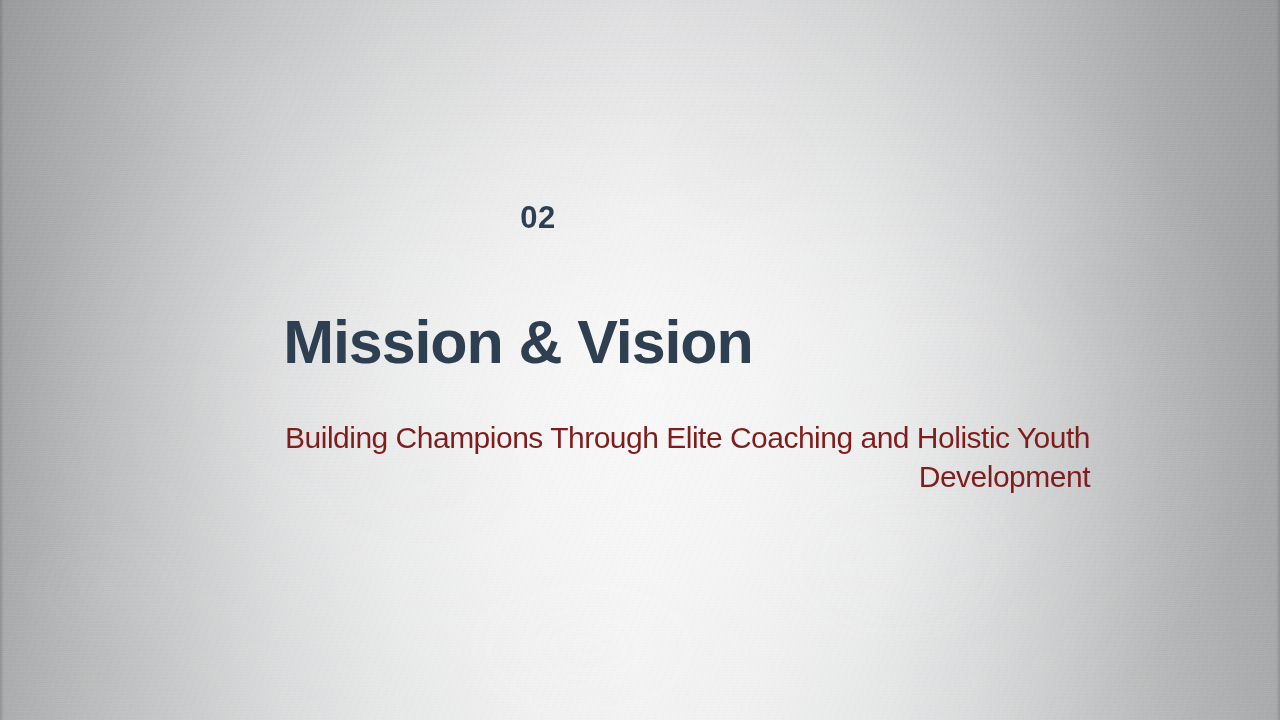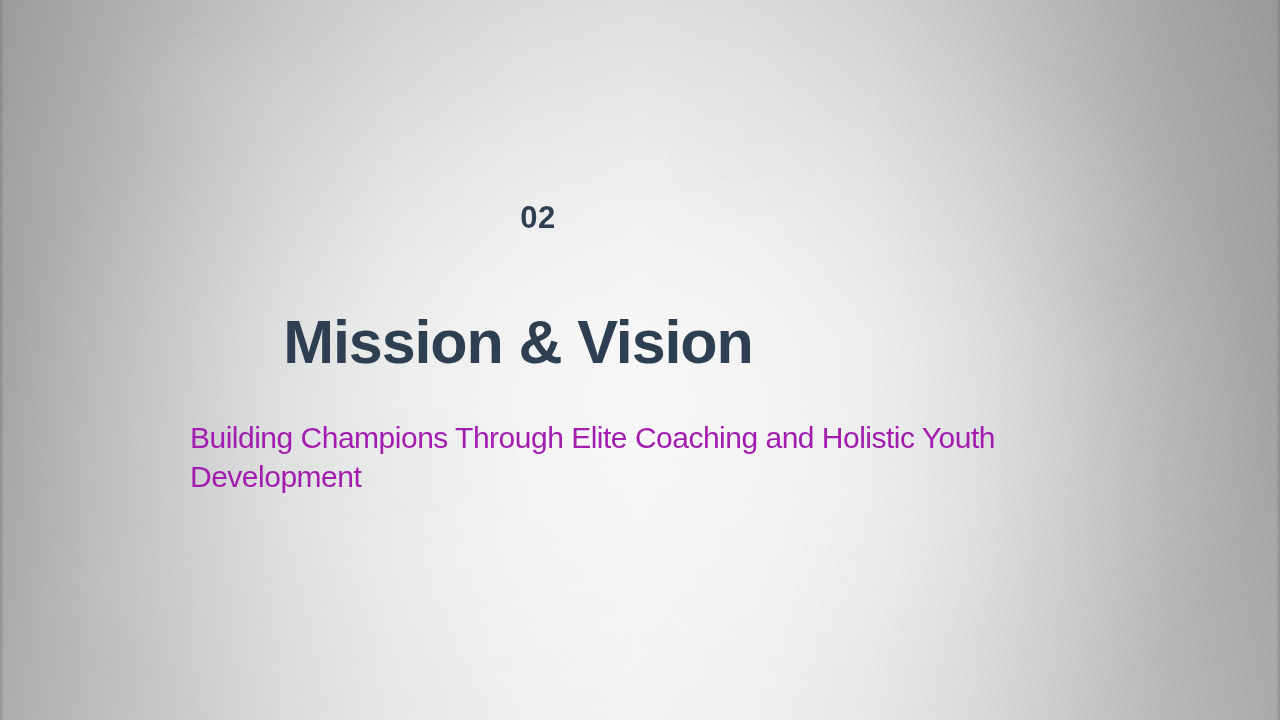--- a/index.html
+++ b/index.html
@@ -179,25 +179,25 @@
     color: #2e3f52;
     line-height: 74px;
     white-space: nowrap;
   }
 
   .slide-subtitle {
     position: absolute;
     top: 388px;
     left: 190px;
     width: 900px;
-    text-align: left;
+    text-align: right;
     font-size: 30px;
     font-weight: 400;
     letter-spacing: -0.5px;
-    color: #a21caf;
+    color: #7f1d1d;
     line-height: 39px;
   }
 
   .source-note {
     position: absolute;
     left: 57px;
     top: 658px;
     font-size: 16.5px;
     font-style: italic;
     font-weight: 400;

